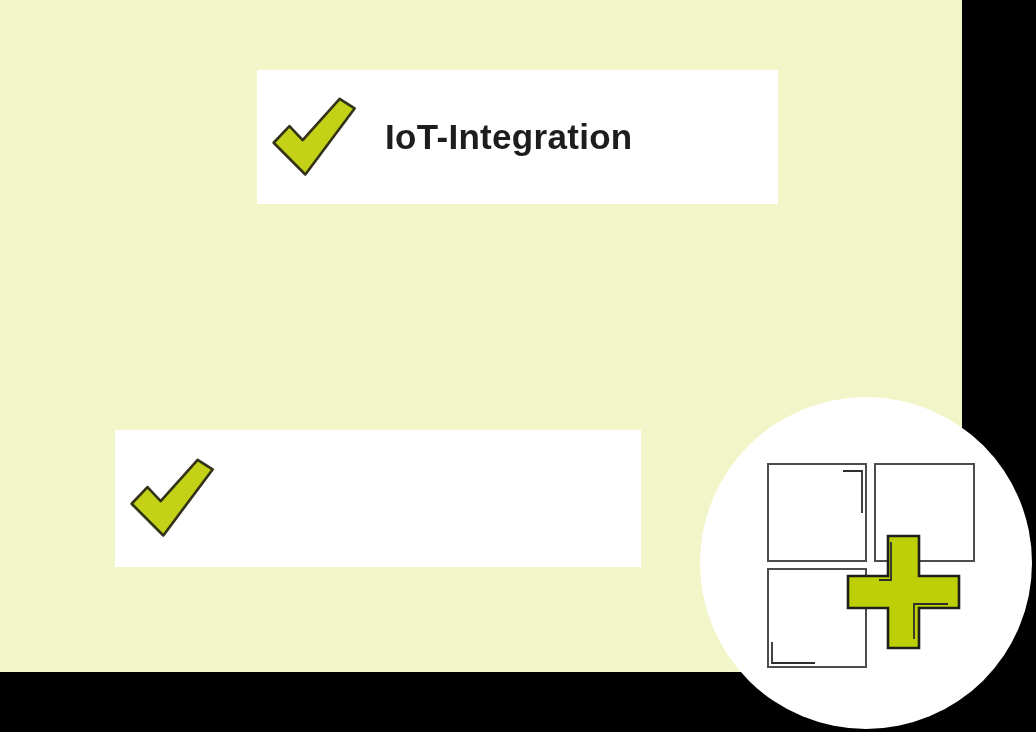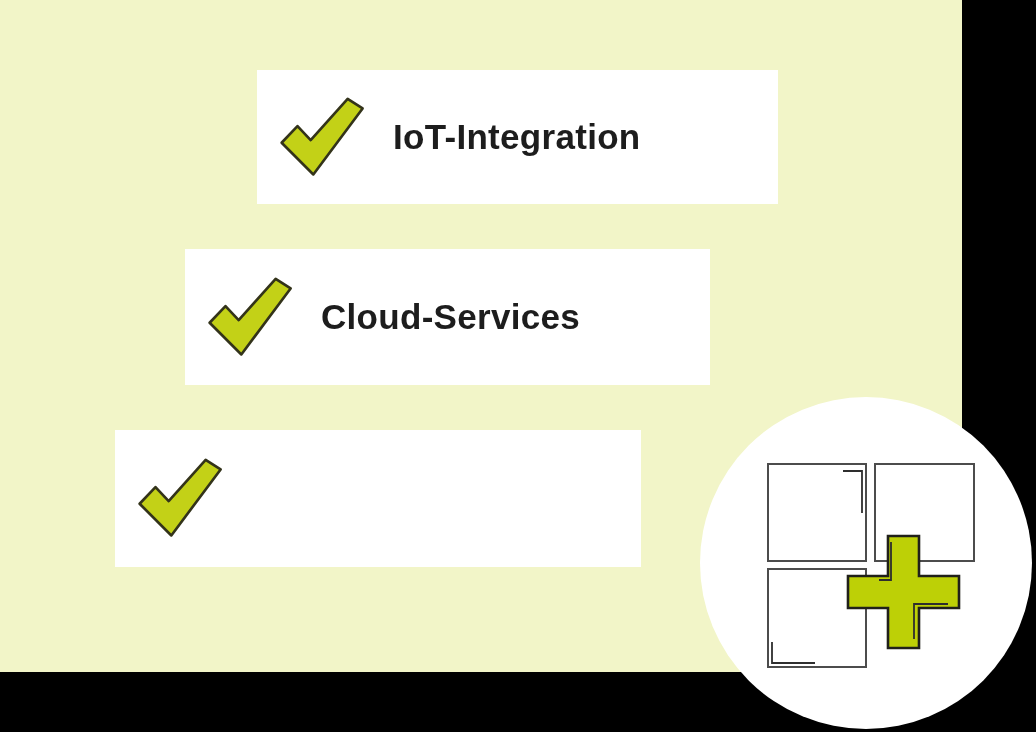--- a/index.html
+++ b/index.html
@@ -21,21 +21,21 @@
     top: 0;
     width: 962px;
     height: 672px;
     background: var(--panel-background, #f2f5c8);
   }
   .card {
     position: absolute;
     background: var(--card-background, #ffffff);
     display: flex;
     align-items: center;
-    padding-left: 22px;
+    padding-left: 14px;
     box-sizing: border-box;
   }
   .card-1 { left: 257px; top: 70px;  width: 521px; height: 134px; }
   .card-2 { left: 185px; top: 249px; width: 525px; height: 136px; }
   .card-3 { left: 115px; top: 430px; width: 526px; height: 137px; }
   .check {
     width: 88px;
     height: 81px;
     flex: 0 0 auto;
     display: block;
@@ -95,26 +95,20 @@
 
   <div class="panel"></div>
 
   <div class="card card-1">
     <svg class="check" viewBox="0 0 100 92" aria-hidden="true">
       <polygon points="3,52 21,33 36,49 78,2 95,13 39,88"></polygon>
     </svg>
     <div class="card-label">IoT-Integration</div>
   </div>
 
-  <div class="card card-2">
-    <svg class="check" viewBox="0 0 100 92" aria-hidden="true">
-      <polygon points="3,52 21,33 36,49 78,2 95,13 39,88"></polygon>
-    </svg>
-    <div class="card-label">Cloud-Services</div>
-  </div>
 
   <div class="card card-3">
     <svg class="check" viewBox="0 0 100 92" aria-hidden="true">
       <polygon points="3,52 21,33 36,49 78,2 95,13 39,88"></polygon>
     </svg>
   </div>
 
   <div class="badge-circle">
     <svg class="badge-icon" viewBox="0 0 332 332" aria-hidden="true">
 

